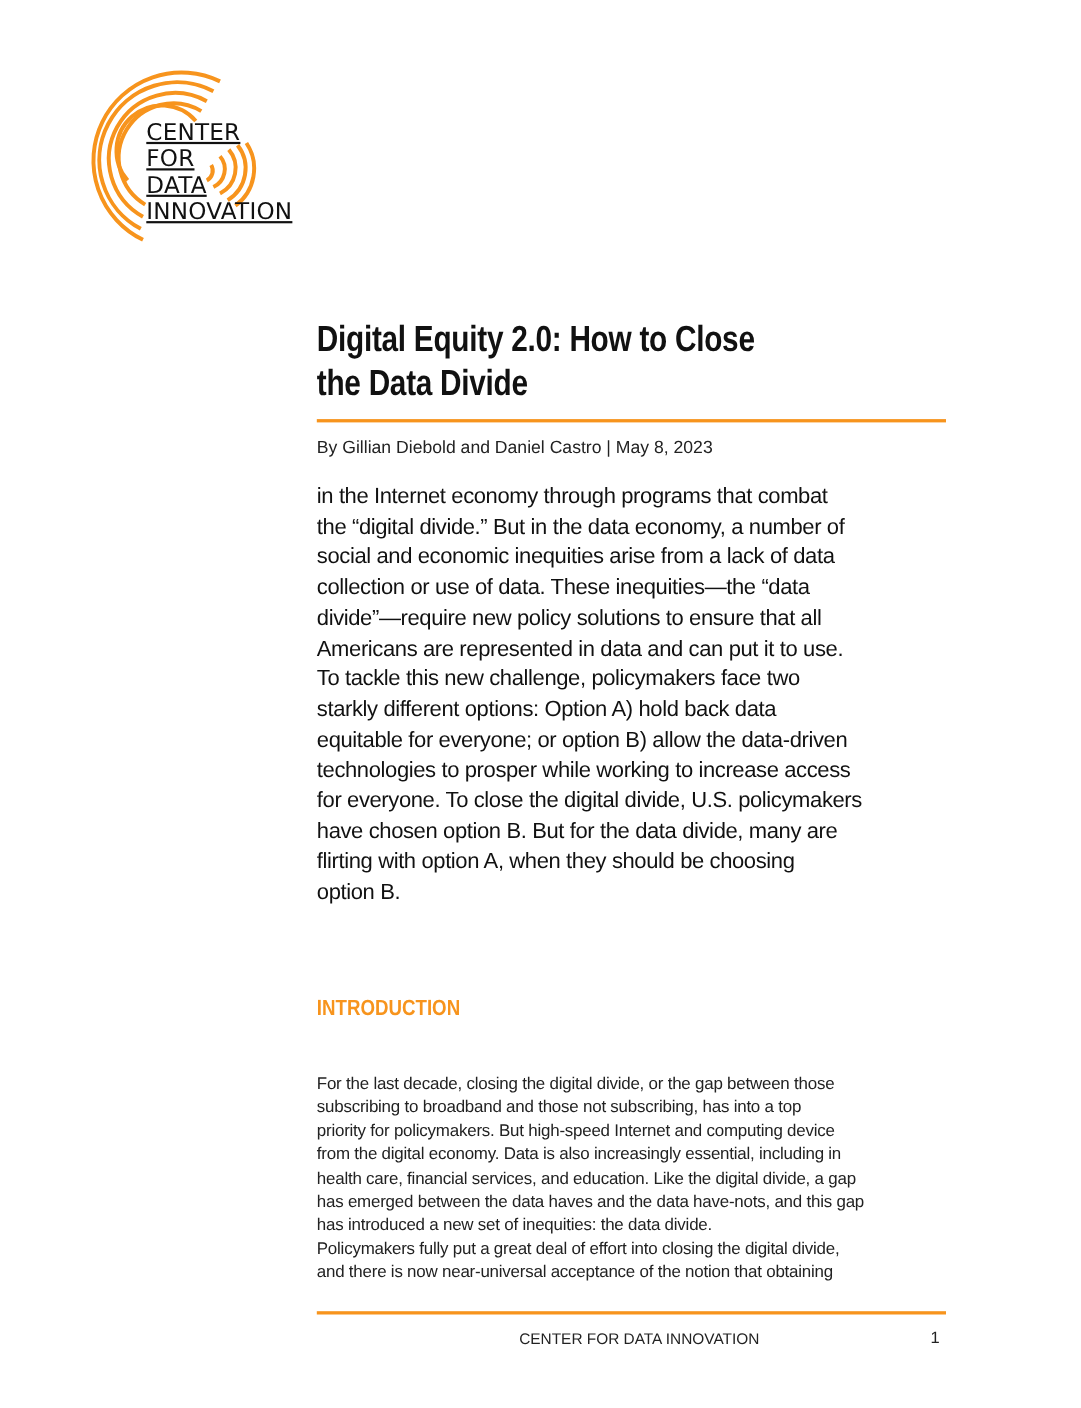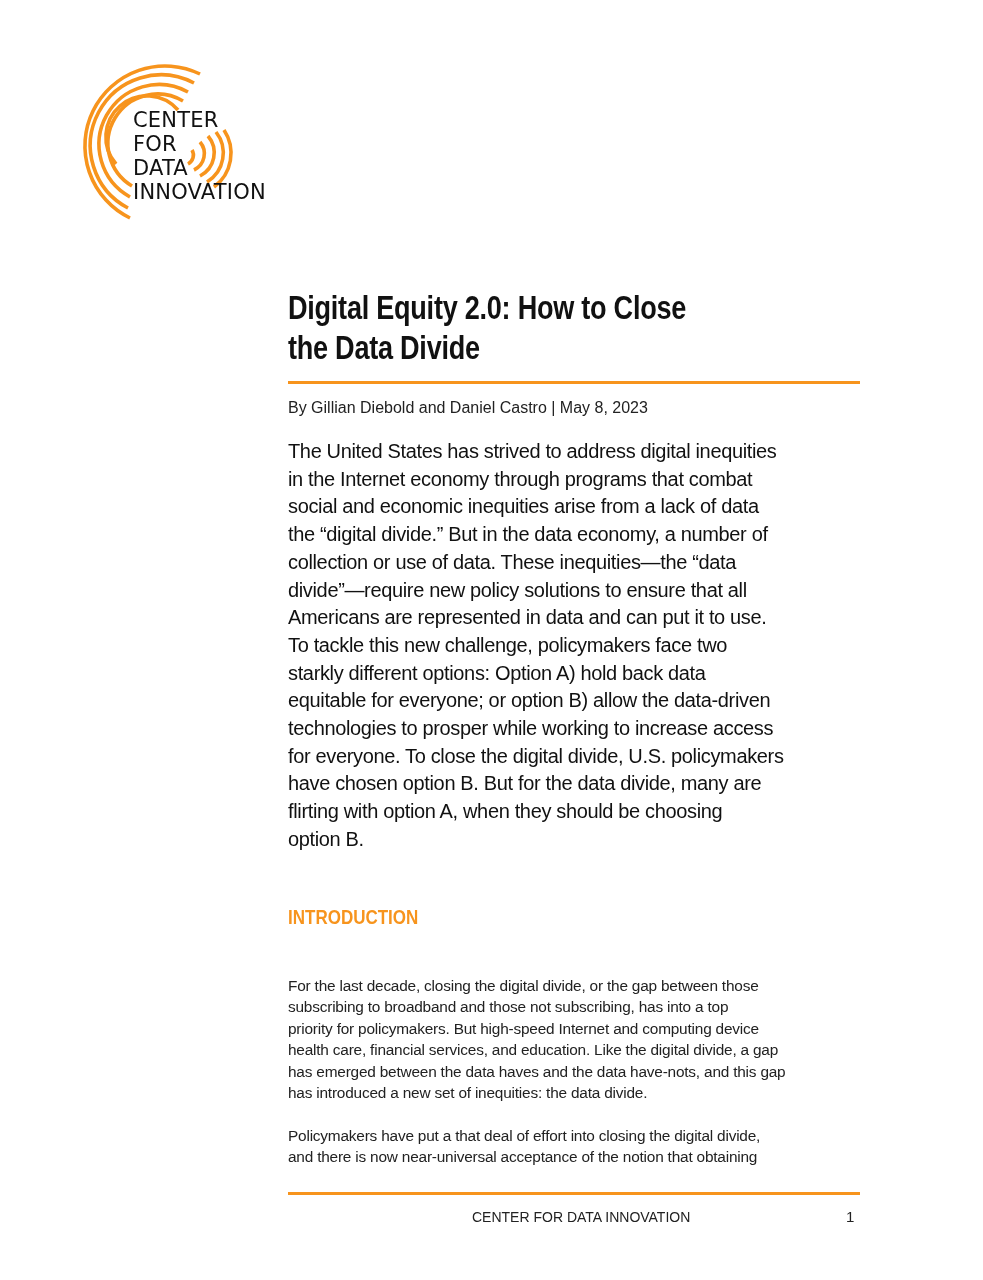--- a/index.html
+++ b/index.html
@@ -31,21 +31,21 @@
       position: absolute;
       left: 63px;
       top: 48px;
       font-family: "DejaVu Sans", sans-serif;
       font-size: 21px;
       line-height: 24px;
       font-weight: normal;
       color: #111111;
       letter-spacing: 0.2px;
     }
-    .logo-text div { white-space: nowrap; }
+    .logo-text div { white-space: nowrap; text-decoration: underline; }
 
     .main {
       position: absolute;
       left: 288px;
       top: 0;
       width: 572px;
     }
     .title {
       position: absolute;
       top: 288px;
@@ -167,50 +167,50 @@
   <div class="title">
     <div>Digital Equity 2.0: How to Close</div>
     <div>the Data Divide</div>
   </div>
 
   <div class="rule top"></div>
 
   <div class="byline">By Gillian Diebold and Daniel Castro | May 8, 2023</div>
 
   <div class="abstract">
-    <div>The United States has strived to address digital inequities</div>
     <div>in the Internet economy through programs that combat</div>
+    <div>the “digital divide.” But in the data economy, a number of</div>
     <div>social and economic inequities arise from a lack of data</div>
-    <div>the “digital divide.” But in the data economy, a number of</div>
     <div>collection or use of data. These inequities—the “data</div>
     <div>divide”—require new policy solutions to ensure that all</div>
     <div>Americans are represented in data and can put it to use.</div>
     <div>To tackle this new challenge, policymakers face two</div>
     <div>starkly different options: Option A) hold back data</div>
     <div>equitable for everyone; or option B) allow the data-driven</div>
     <div>technologies to prosper while working to increase access</div>
     <div>for everyone. To close the digital divide, U.S. policymakers</div>
     <div>have chosen option B. But for the data divide, many are</div>
     <div>flirting with option A, when they should be choosing</div>
     <div>option B.</div>
   </div>
 
   <div class="section-heading">INTRODUCTION</div>
 
   <div class="para p1">
     <div>For the last decade, closing the digital divide, or the gap between those</div>
     <div>subscribing to broadband and those not subscribing, has into a top</div>
     <div>priority for policymakers. But high-speed Internet and computing device</div>
+    <div>from the digital economy. Data is also increasingly essential, including in</div>
     <div>health care, financial services, and education. Like the digital divide, a gap</div>
     <div>has emerged between the data haves and the data have-nots, and this gap</div>
     <div>has introduced a new set of inequities: the data divide.</div>
   </div>
 
   <div class="para p2">
-    <div>Policymakers have put a that deal of effort into closing the digital divide,</div>
+    <div>Policymakers fully put a great deal of effort into closing the digital divide,</div>
     <div>and there is now near-universal acceptance of the notion that obtaining</div>
   </div>
 
   <div class="rule bottom"></div>
 
   <div class="footer-name">CENTER FOR DATA INNOVATION</div>
   <div class="footer-page">1</div>
 </div>
 
 </body></html>

